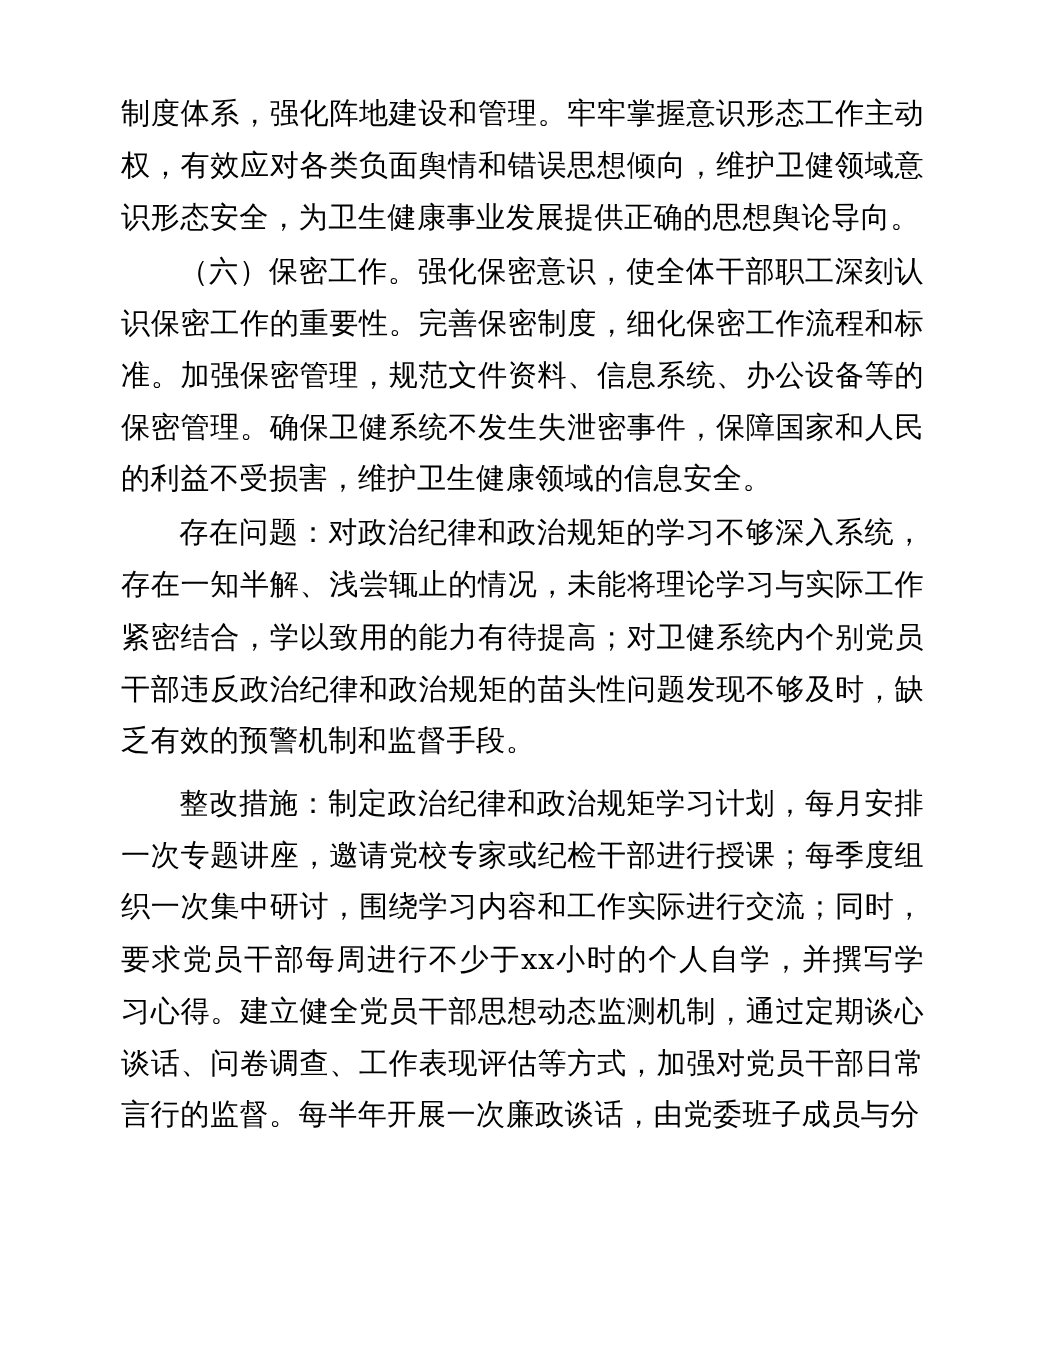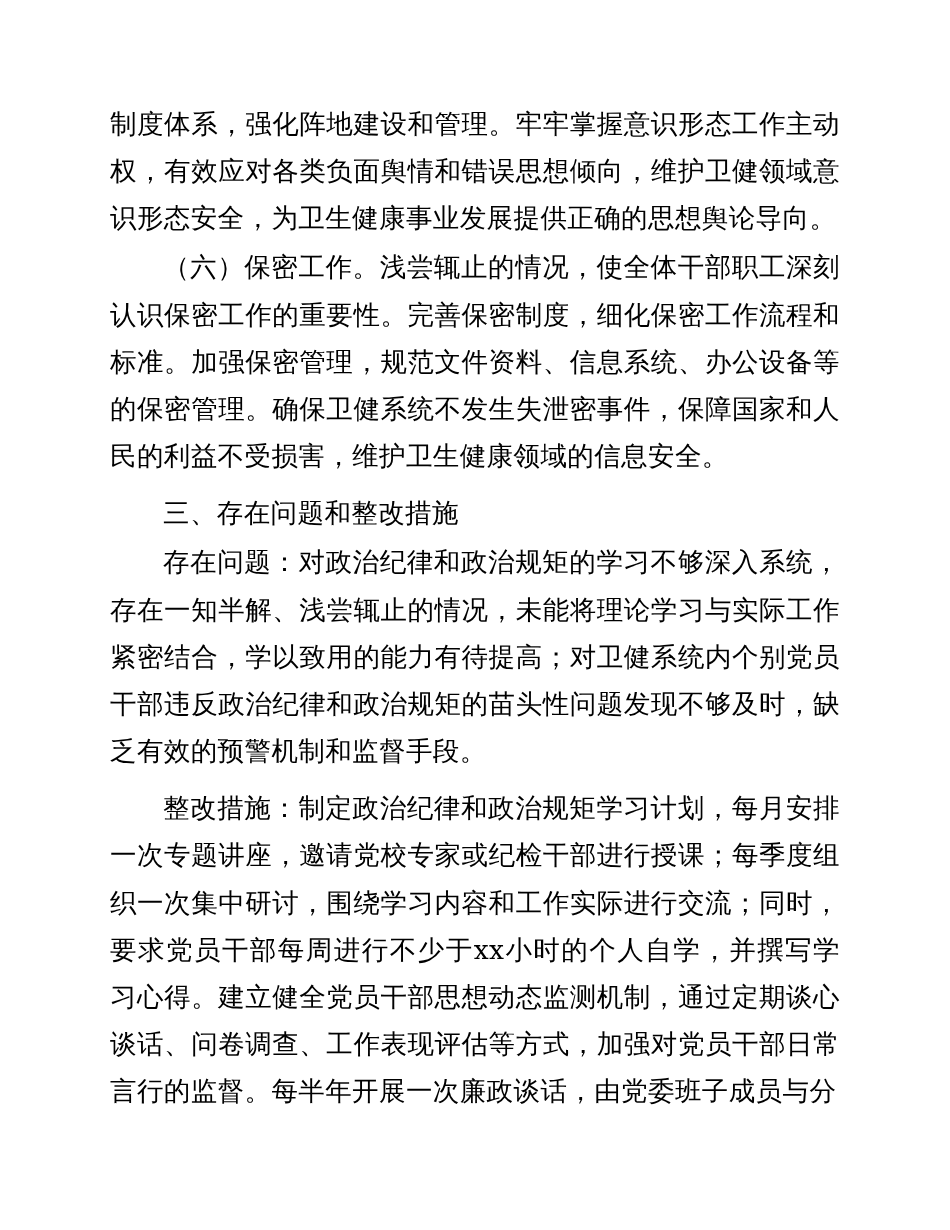--- a/index.html
+++ b/index.html
@@ -11,21 +11,21 @@
     width: 950px;
     height: 1230px;
     overflow: hidden;
     font-family: "DejaVu Serif", "Liberation Serif", serif;
     color: #000000;
   }
   .page {
     box-sizing: border-box;
     width: 950px;
     height: 1230px;
-    padding: 100px 110px 60px 110px;
+    padding: 80px 110px 60px 110px;
     background: #ffffff;
   }
   .doc-body {
     font-size: 26.5px;
     line-height: 1.78;
     text-align: justify;
     text-justify: inter-ideograph;
     letter-spacing: 0.4px;
   }
   p.para {
@@ -45,18 +45,17 @@
   p.gap {
     margin-top: 10px;
   }
 </style>
 </head>
 <body>
 
 <div class="page">
   <div class="doc-body">
     <p class="para first">制度体系，强化阵地建设和管理。牢牢掌握意识形态工作主动权，有效应对各类负面舆情和错误思想倾向，维护卫健领域意识形态安全，为卫生健康事业发展提供正确的思想舆论导向。</p>
-    <p class="para indent">（六）保密工作。浅尝辄止的情况，使全体干部职工深刻认识保密工作的重要性。完善保密制度，细化保密工作流程和标准。加强保密管理，规范文件资料、信息系统、办公设备等的保密管理。确保卫健系统不发生失泄密事件，保障国家和人民的利益不受损害，维护卫生健康领域的信息安全。</p>
-    <p class="para heading">三、存在问题和整改措施</p>
+    <p class="para indent">（六）保密工作。强化保密意识，使全体干部职工深刻认识保密工作的重要性。完善保密制度，细化保密工作流程和标准。加强保密管理，规范文件资料、信息系统、办公设备等的保密管理。确保卫健系统不发生失泄密事件，保障国家和人民的利益不受损害，维护卫生健康领域的信息安全。</p>
     <p class="para indent">存在问题：对政治纪律和政治规矩的学习不够深入系统，存在一知半解、浅尝辄止的情况，未能将理论学习与实际工作紧密结合，学以致用的能力有待提高；对卫健系统内个别党员干部违反政治纪律和政治规矩的苗头性问题发现不够及时，缺乏有效的预警机制和监督手段。</p>
     <p class="para indent gap">整改措施：制定政治纪律和政治规矩学习计划，每月安排一次专题讲座，邀请党校专家或纪检干部进行授课；每季度组织一次集中研讨，围绕学习内容和工作实际进行交流；同时，要求党员干部每周进行不少于xx小时的个人自学，并撰写学习心得。建立健全党员干部思想动态监测机制，通过定期谈心谈话、问卷调查、工作表现评估等方式，加强对党员干部日常言行的监督。每半年开展一次廉政谈话，由党委班子成员与分</p>
   </div>
 </div>
 
 </body></html>

